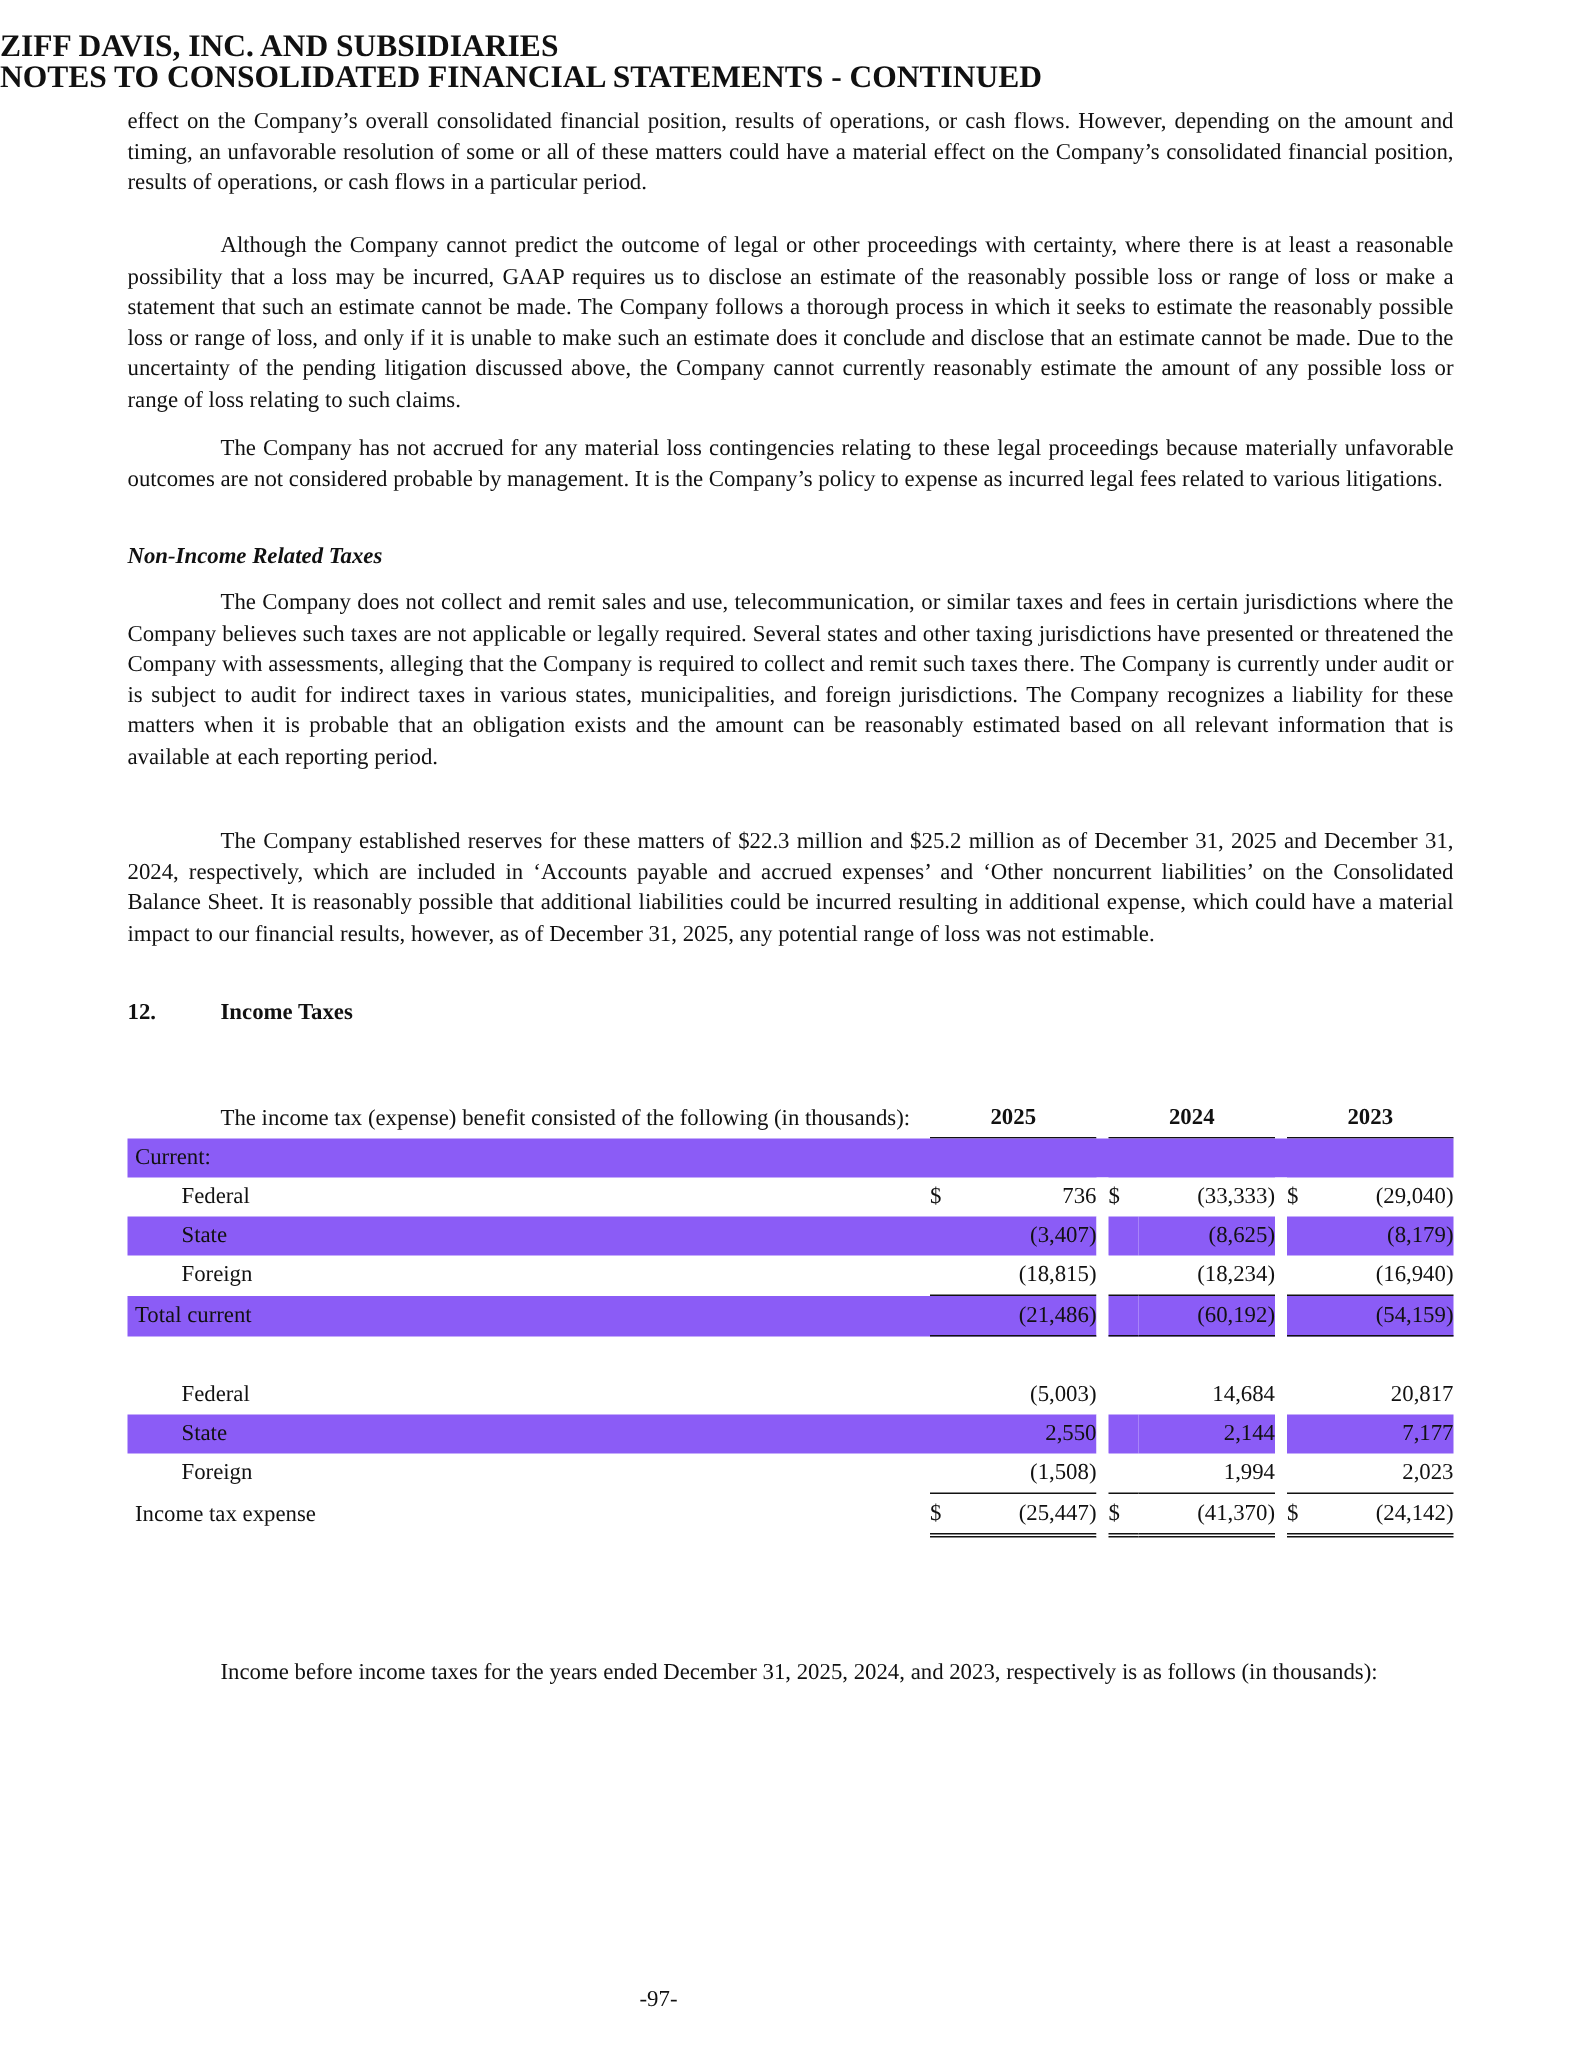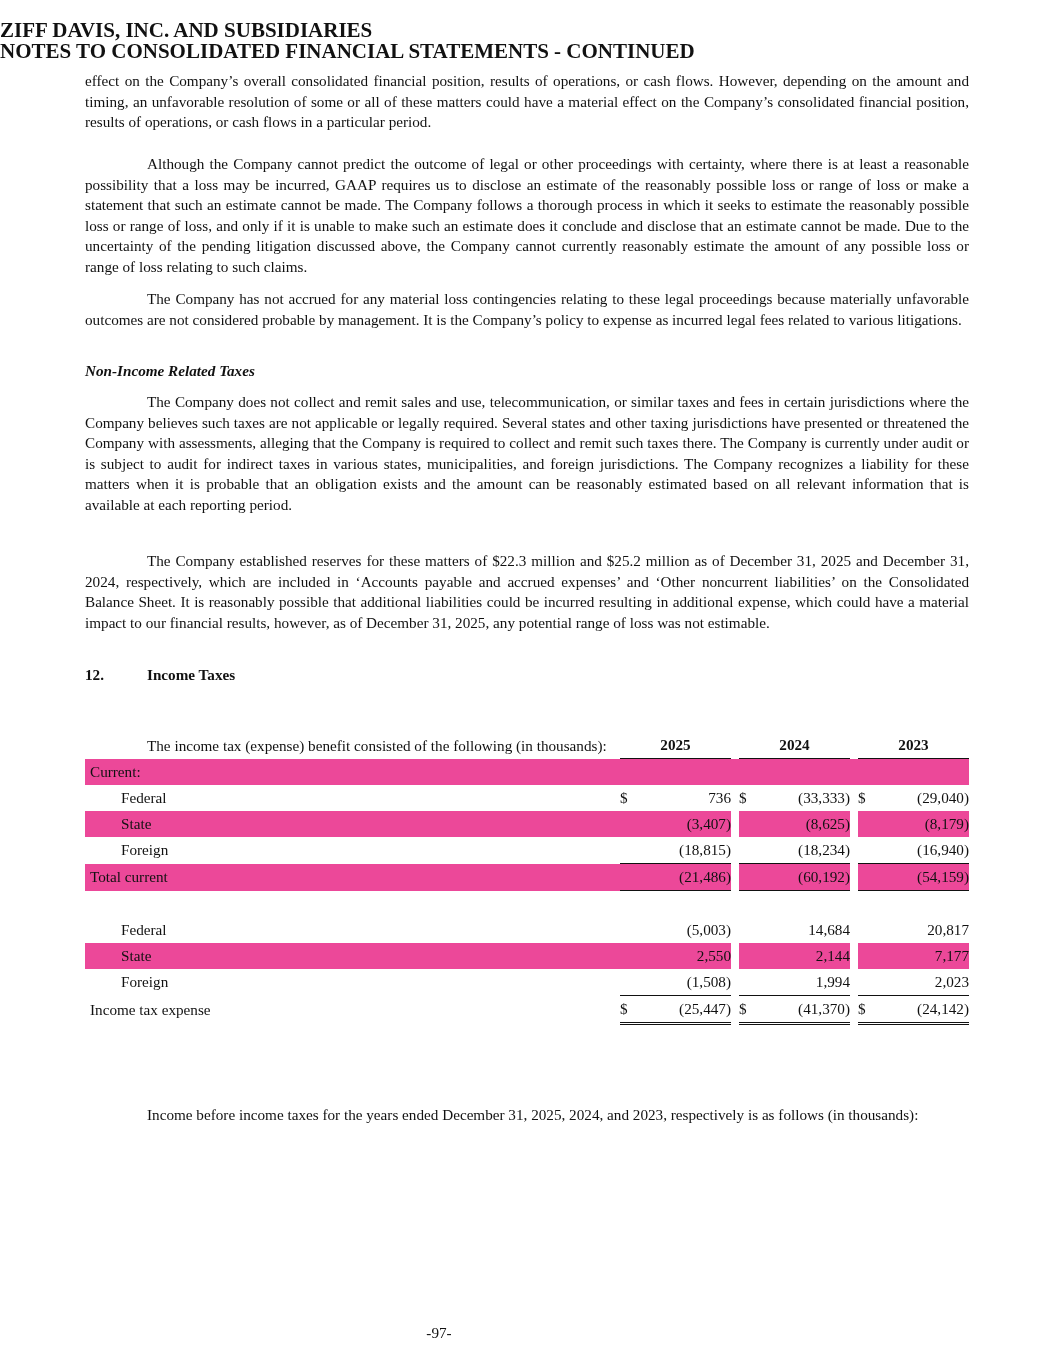--- a/index.html
+++ b/index.html
@@ -4,21 +4,21 @@
 <style>
   html, body { margin:0; padding:0; background:#fff; }
   body { width:1055px; height:1365px; position:relative; font-family:"Liberation Serif", serif; color:#111; font-size:15.2px; line-height:20.6px; }
   .hdr { position:absolute; left:0; width:846px; text-align:left; font-weight:bold; font-size:21px; }
   .para { position:absolute; left:85px; width:884px; text-align:justify; margin:0; }
   .indent { text-indent:62px; }
   .ital { font-style:italic; font-weight:bold; }
   .sec { position:absolute; left:85px; font-weight:bold; }
   table.tax { position:absolute; left:85px; top:732px; width:884px; border-collapse:separate; border-spacing:0; font-size:15.2px; }
   table.tax td { height:26px; padding:0; vertical-align:middle; }
-  .shade td { background:#ec4899; }
+  .shade td { background:#8b5cf6; }
   .lbl { padding-left:5px !important; }
   .sub { padding-left:36px !important;margin-top:25px; }
   .num { text-align:right; padding-right:0; }
   .dol { text-align:left; }
   .gap { width:8px; background:#fff !important; }
   .u1 { border-bottom:1.5px solid #111; }
   .u2 { border-bottom:3.5px double #111; }
   .yr { text-align:center; font-weight:bold; }
   .pg { position:absolute; top:1323px; left:0; width:878px; text-align:center; }
 </style>

